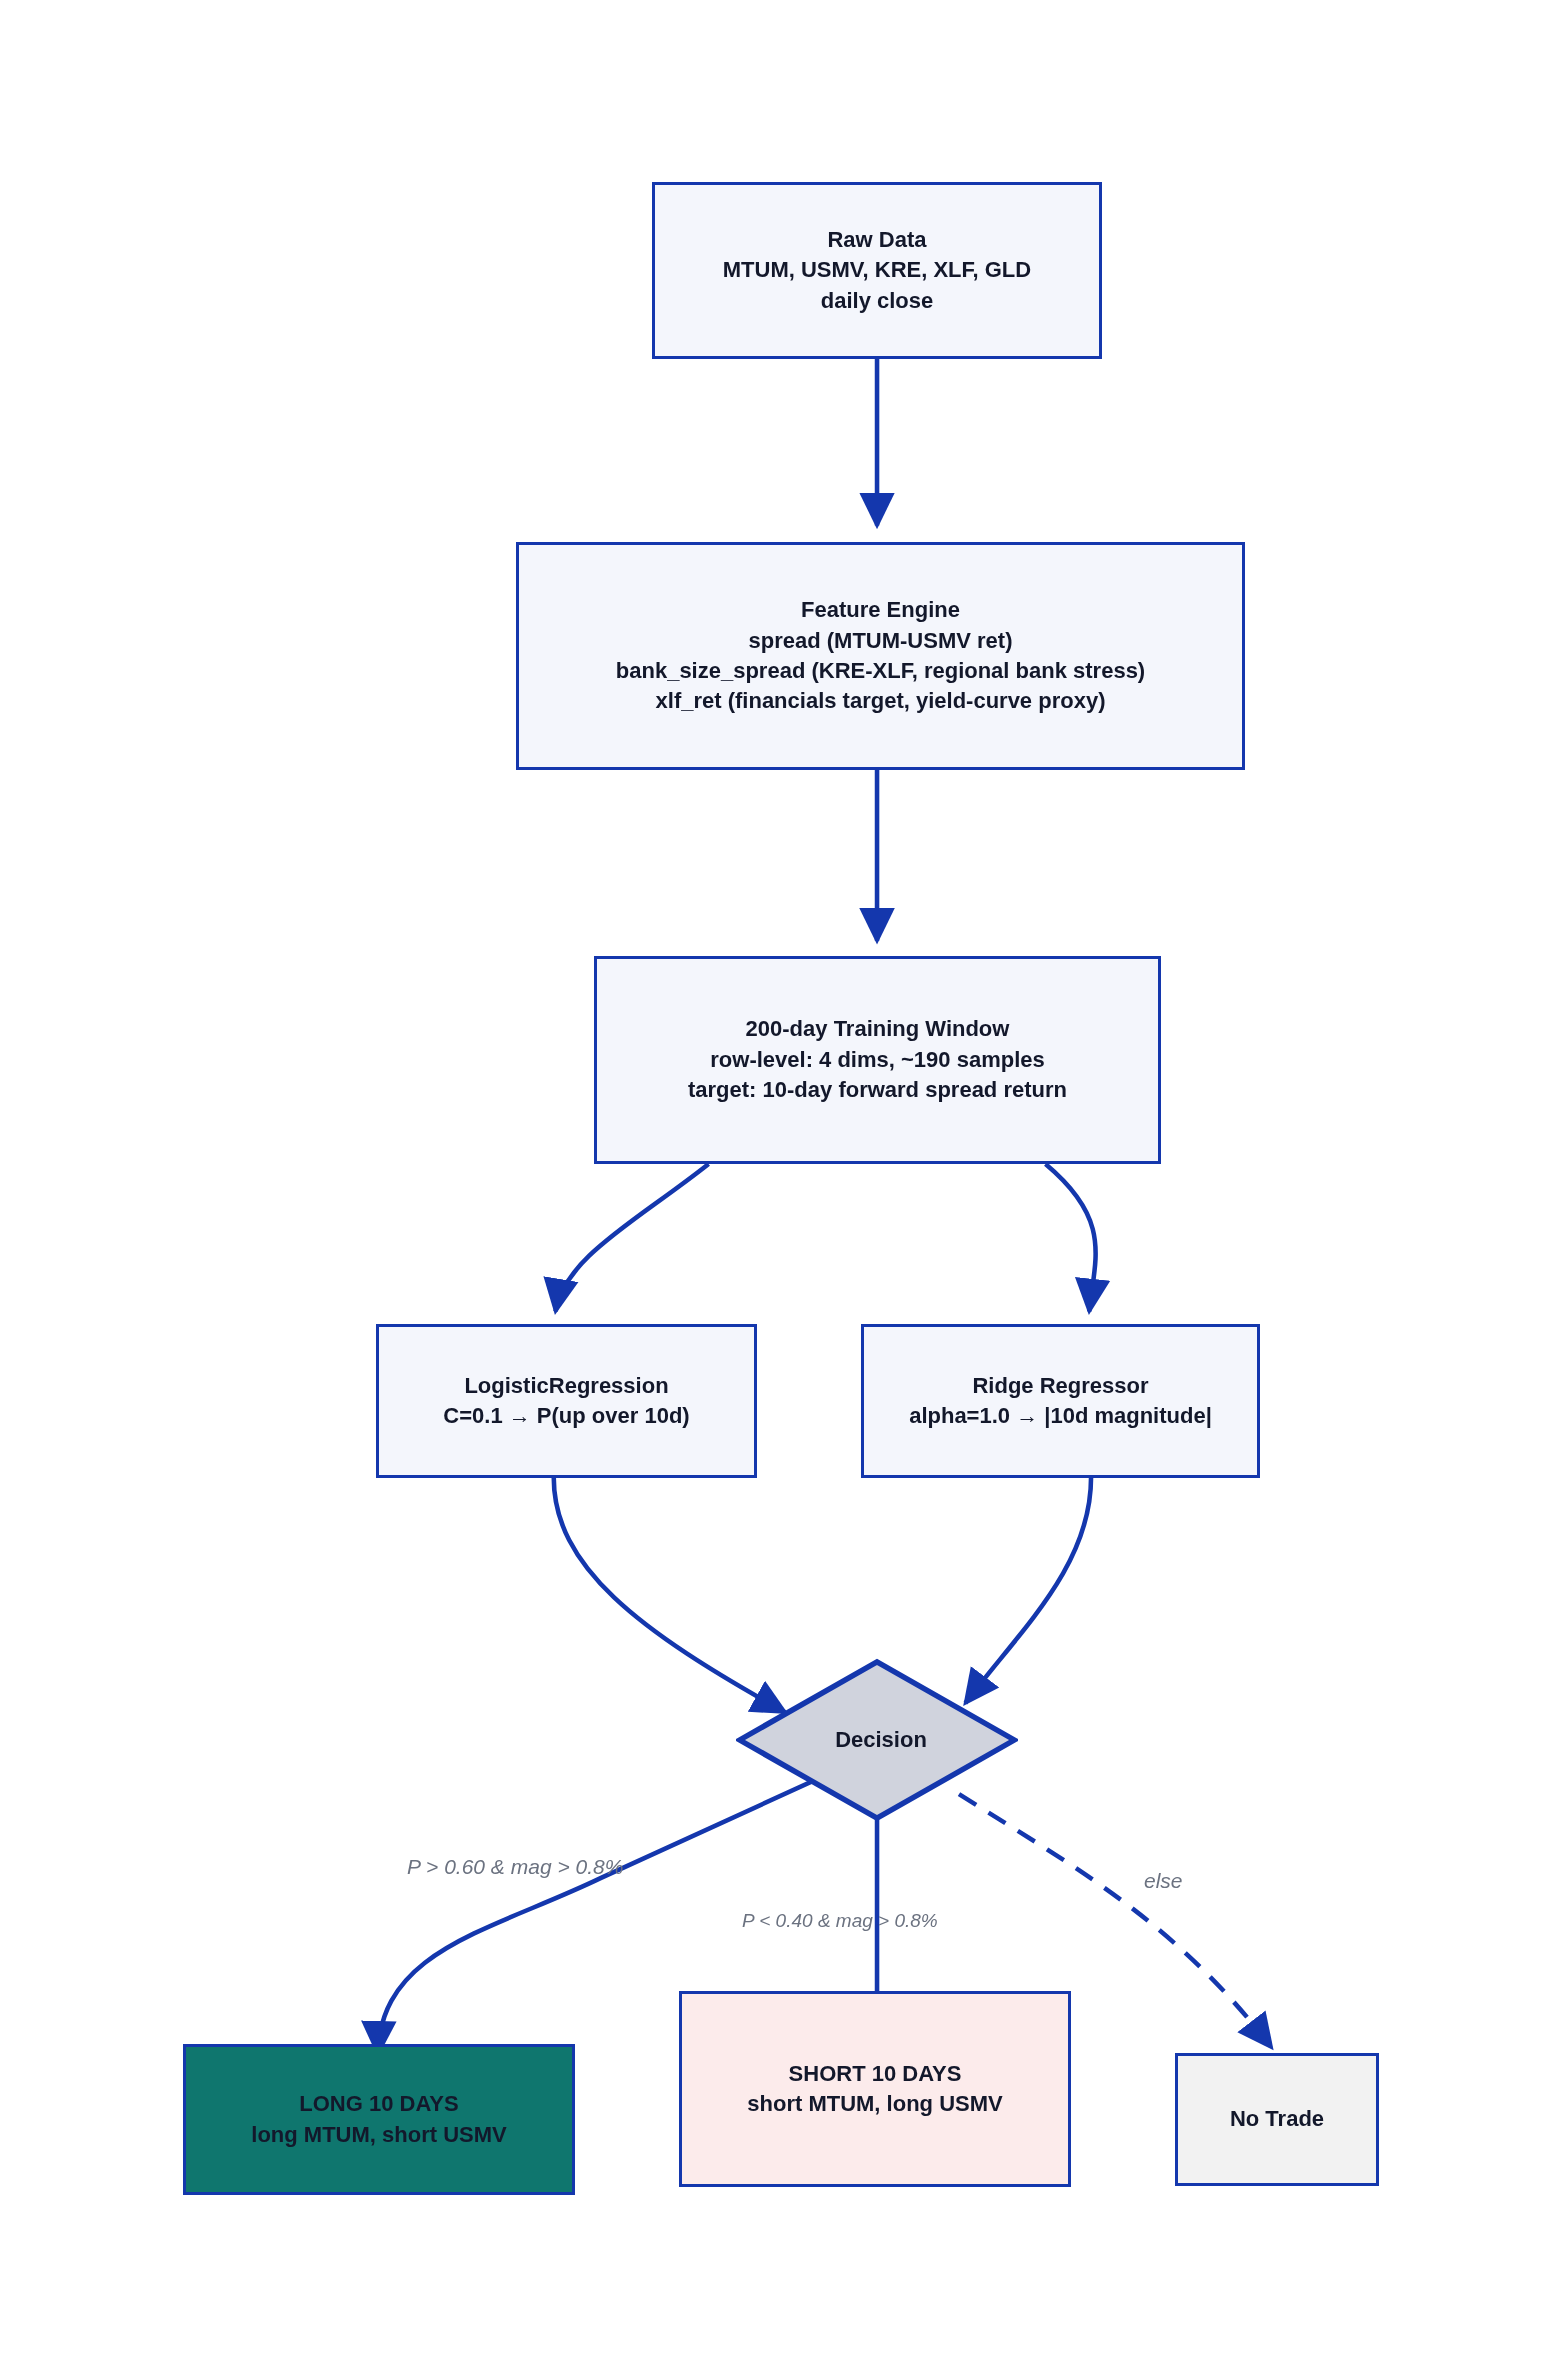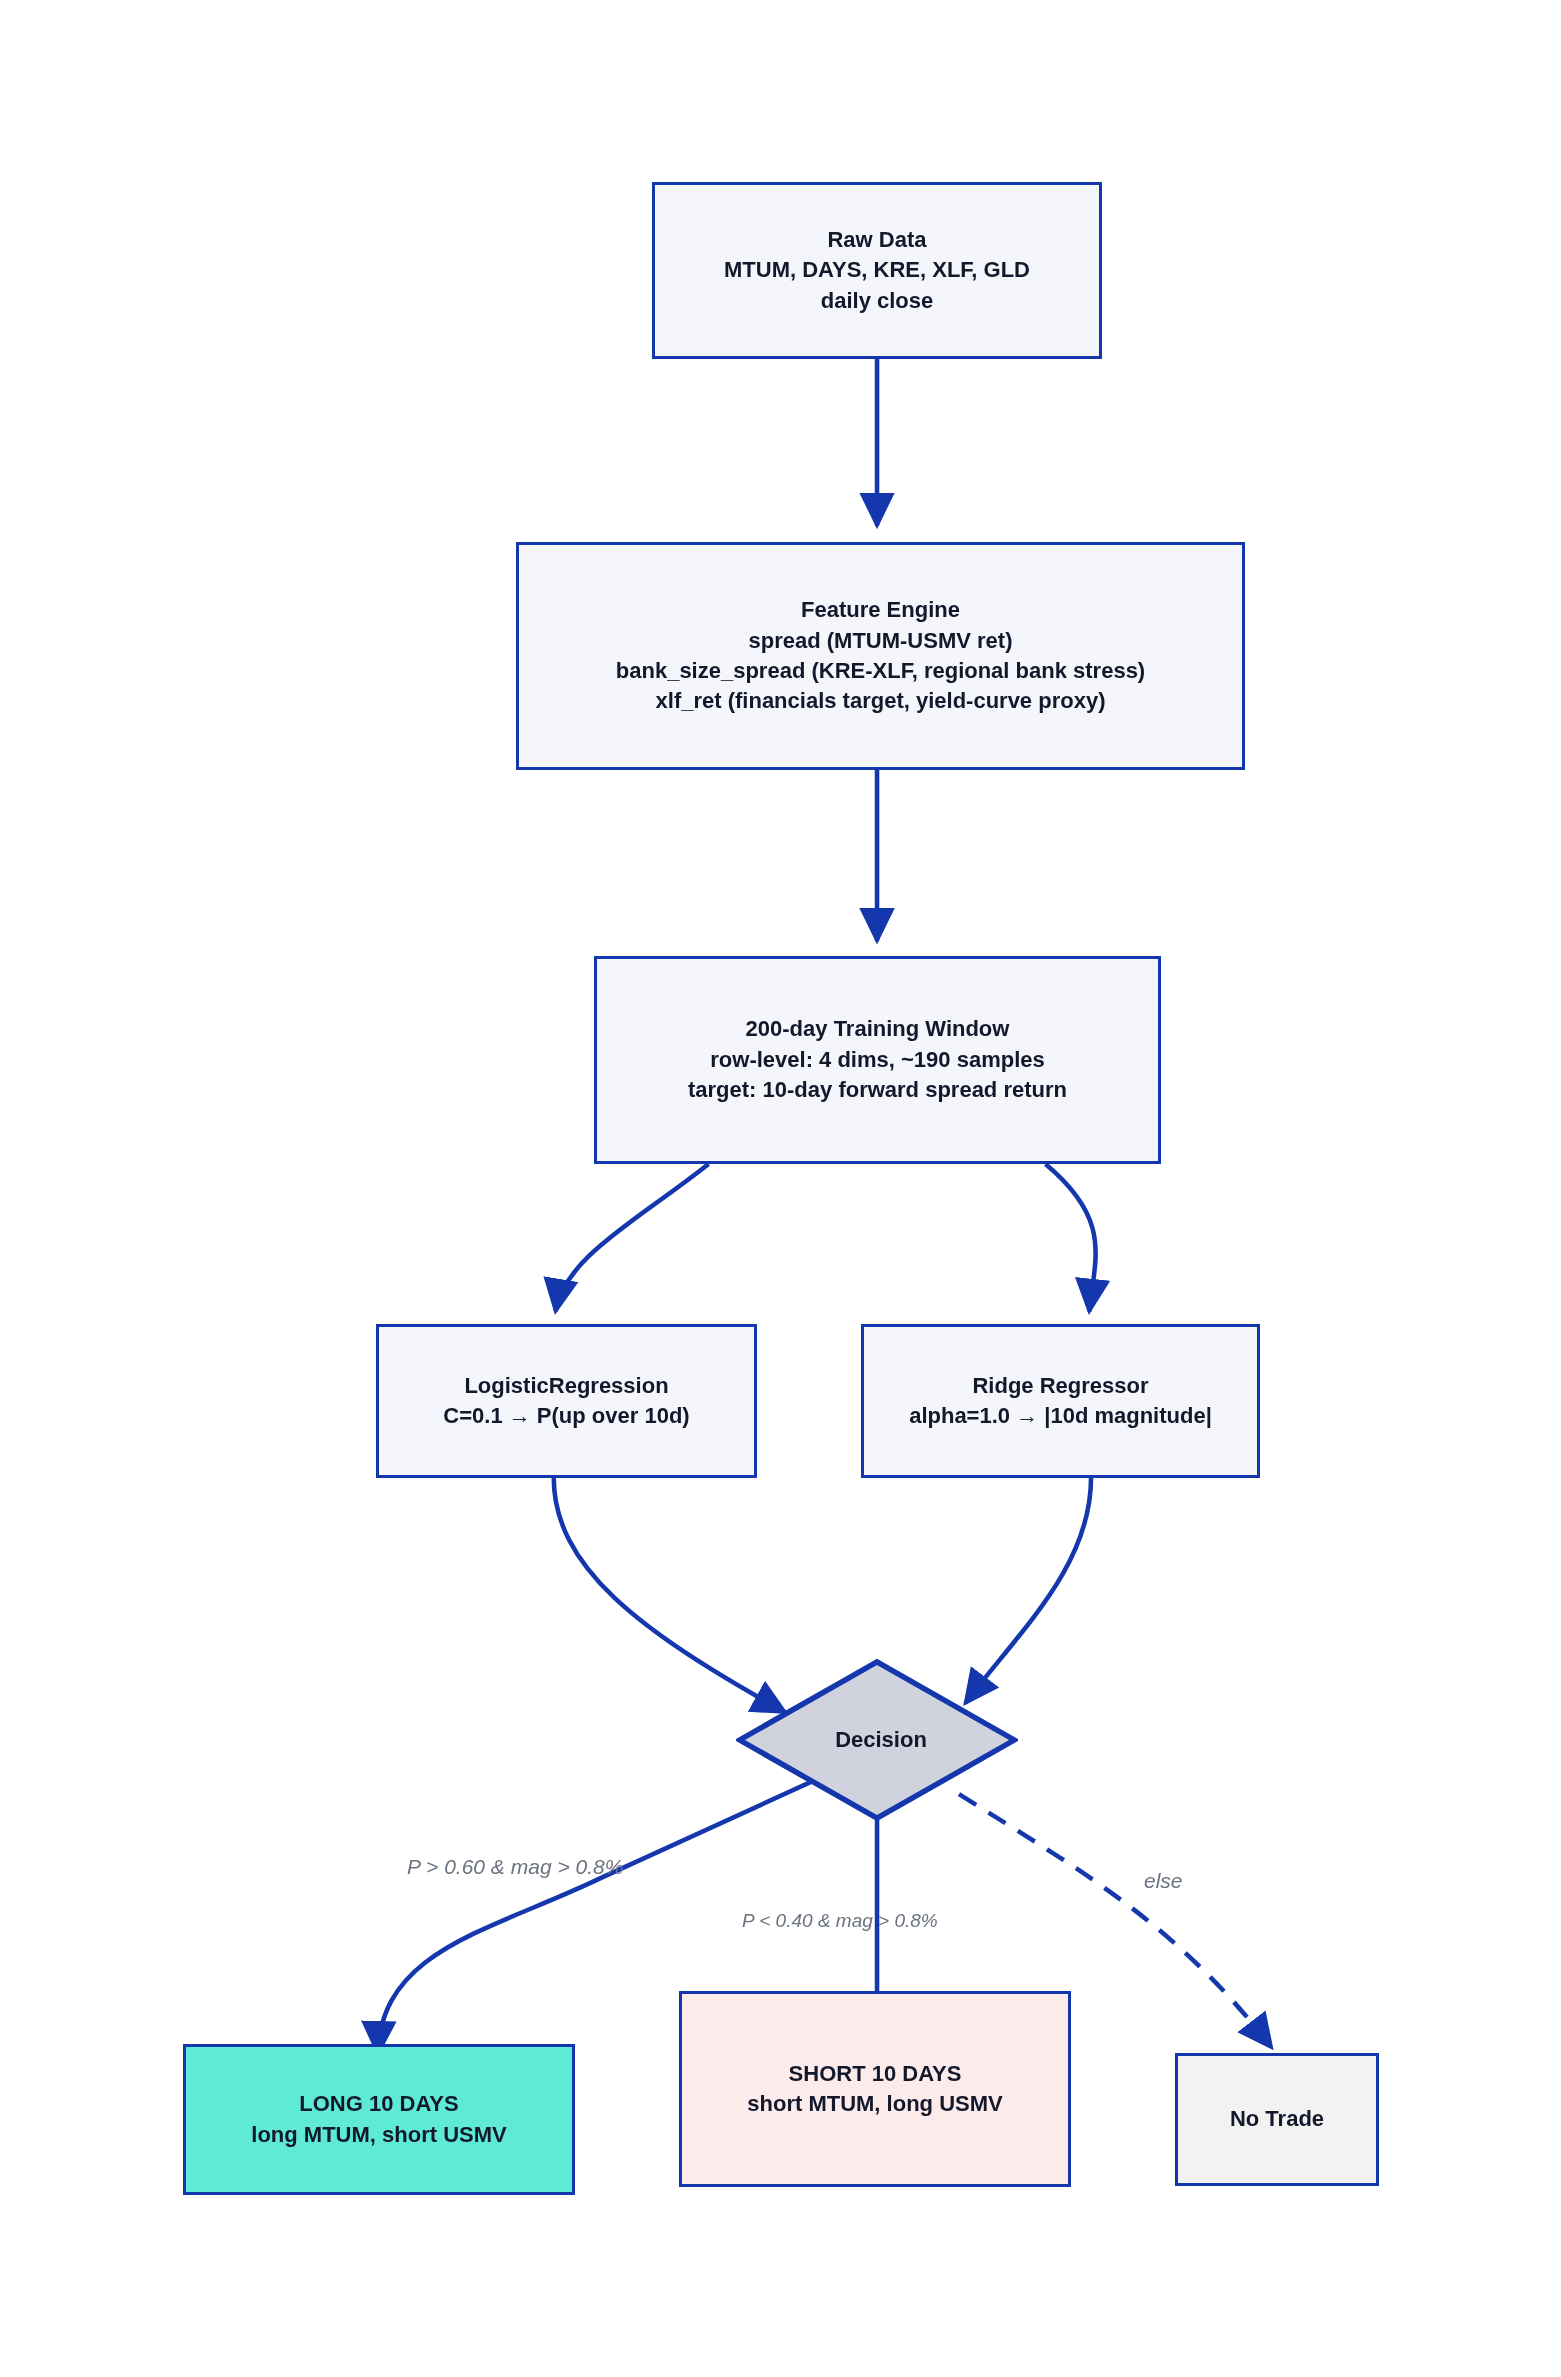--- a/index.html
+++ b/index.html
@@ -33,21 +33,21 @@
     align-items: center;
     justify-content: center;
     text-align: center;
     color: #13182b;
     font-weight: bold;
     line-height: 1.38;
     white-space: nowrap;
   }
   .node .txt { width: 100%; }
   .fill-blue  { background: #f4f6fc; }
-  .fill-green { background: #5eead4; }
+  .fill-green { background: #0f766e; }
   .fill-pink  { background: #fcebeb; }
   .fill-gray  { background: #f2f2f2; }
 
   .diamond-wrap {
     position: absolute;
   }
   .diamond-label {
     position: absolute;
     left: 4px; top: 0;
     width: 100%; height: 100%;
@@ -92,21 +92,21 @@
     <path d="M918,1944 L660,2062 C540,2120 418,2140 415,2255" fill="none" stroke="#1437ad" stroke-width="5" marker-end="url(#arrow)"></path>
 
     <path d="M963,1998 L963,2255" fill="none" stroke="#1437ad" stroke-width="5" marker-end="url(#arrow)"></path>
 
     <path d="M1053,1970 C1180,2050 1290,2110 1396,2248" fill="none" stroke="#1437ad" stroke-width="5" stroke-dasharray="22,16" marker-end="url(#arrow)"></path>
   </svg>
 
   <div class="node fill-blue" style="left:652px; top:182px; width:450px; height:177px; font-size:22px;">
     <div class="txt">
       <div>Raw Data</div>
-      <div>MTUM, DAYS, KRE, XLF, GLD</div>
+      <div>MTUM, USMV, KRE, XLF, GLD</div>
       <div>daily close</div>
     </div>
   </div>
 
   <div class="node fill-blue" style="left:516px; top:542px; width:729px; height:228px; font-size:22px;">
     <div class="txt">
       <div>Feature Engine</div>
       <div>spread (MTUM-USMV ret)</div>
       <div>bank_size_spread (KRE-XLF, regional bank stress)</div>
       <div>xlf_ret (financials target, yield-curve proxy)</div>

